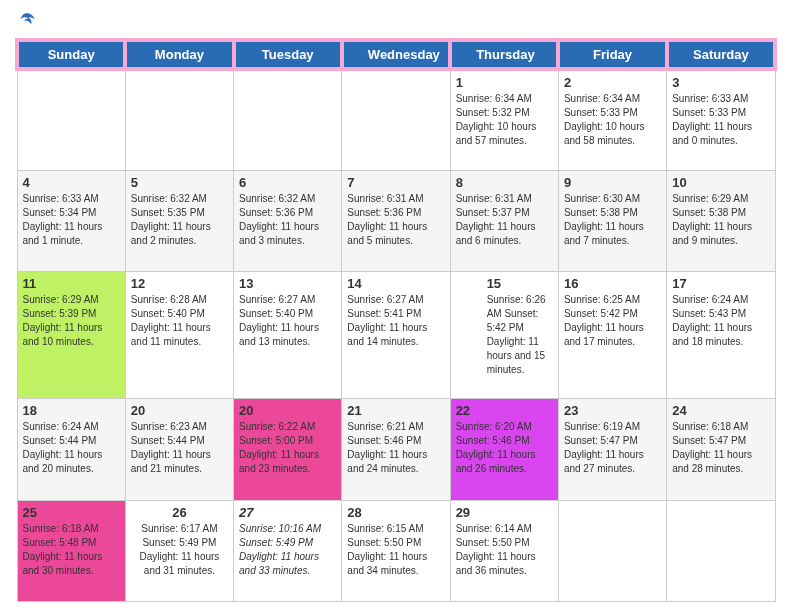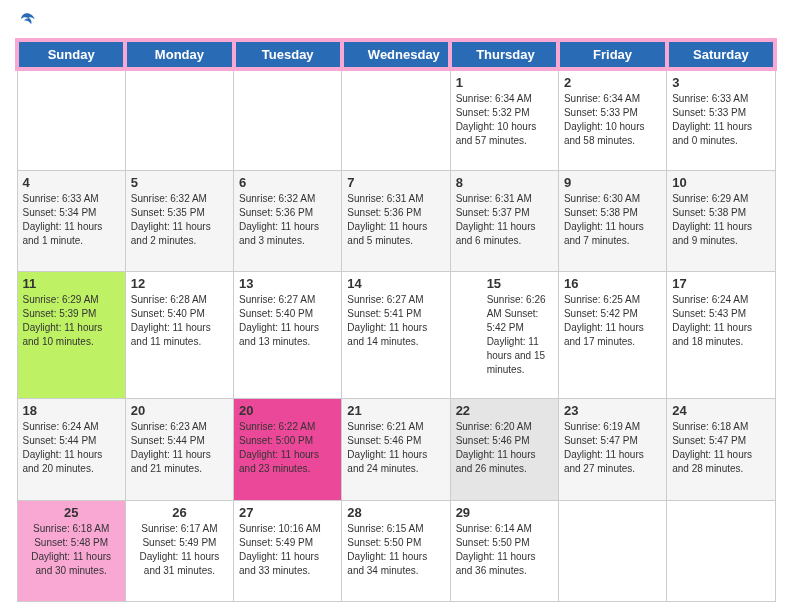--- a/index.html
+++ b/index.html
@@ -257,53 +257,53 @@
             <div class="day-info">Sunrise: 6:22 AM
 Sunset: 5:00 PM
 Daylight: 11 hours and 23 minutes.</div>
           </td>
           <td style="background-color: rgb(245, 245, 245);">
             <span class="day-num">21</span>
             <div class="day-info">Sunrise: 6:21 AM
 Sunset: 5:46 PM
 Daylight: 11 hours and 24 minutes.</div>
           </td>
-          <td style="background-color: #e5e5e5;">
+          <td style="background-color: #d946ef;">
             <span class="day-num">22</span>
             <div class="day-info">Sunrise: 6:20 AM
 Sunset: 5:46 PM
 Daylight: 11 hours and 26 minutes.</div>
           </td>
           <td style="background-color: rgb(245, 245, 245);">
             <span class="day-num">23</span>
             <div class="day-info">Sunrise: 6:19 AM
 Sunset: 5:47 PM
 Daylight: 11 hours and 27 minutes.</div>
           </td>
           <td style="background-color: rgb(245, 245, 245);">
             <span class="day-num">24</span>
             <div class="day-info">Sunrise: 6:18 AM
 Sunset: 5:47 PM
 Daylight: 11 hours and 28 minutes.</div>
           </td>
         </tr>
         <tr>
-          <td style="background-color: #f9a8d4; text-align: center;">
+          <td style="background-color: #ec4899;">
             <span class="day-num">25</span>
             <div class="day-info">Sunrise: 6:18 AM
 Sunset: 5:48 PM
 Daylight: 11 hours and 30 minutes.</div>
           </td>
           <td style="background-color: rgb(255, 255, 255); text-align: center;">
             <span class="day-num">26</span>
             <div class="day-info">Sunrise: 6:17 AM
 Sunset: 5:49 PM
 Daylight: 11 hours and 31 minutes.</div>
           </td>
-          <td style="background-color: rgb(255, 255, 255);">
+          <td style="background-color: rgb(255, 255, 255); font-style: italic;">
             <span class="day-num">27</span>
             <div class="day-info">Sunrise: 10:16 AM
 Sunset: 5:49 PM
 Daylight: 11 hours and 33 minutes.</div>
           </td>
           <td style="background-color: rgb(255, 255, 255);">
             <span class="day-num">28</span>
             <div class="day-info">Sunrise: 6:15 AM
 Sunset: 5:50 PM
 Daylight: 11 hours and 34 minutes.</div>

